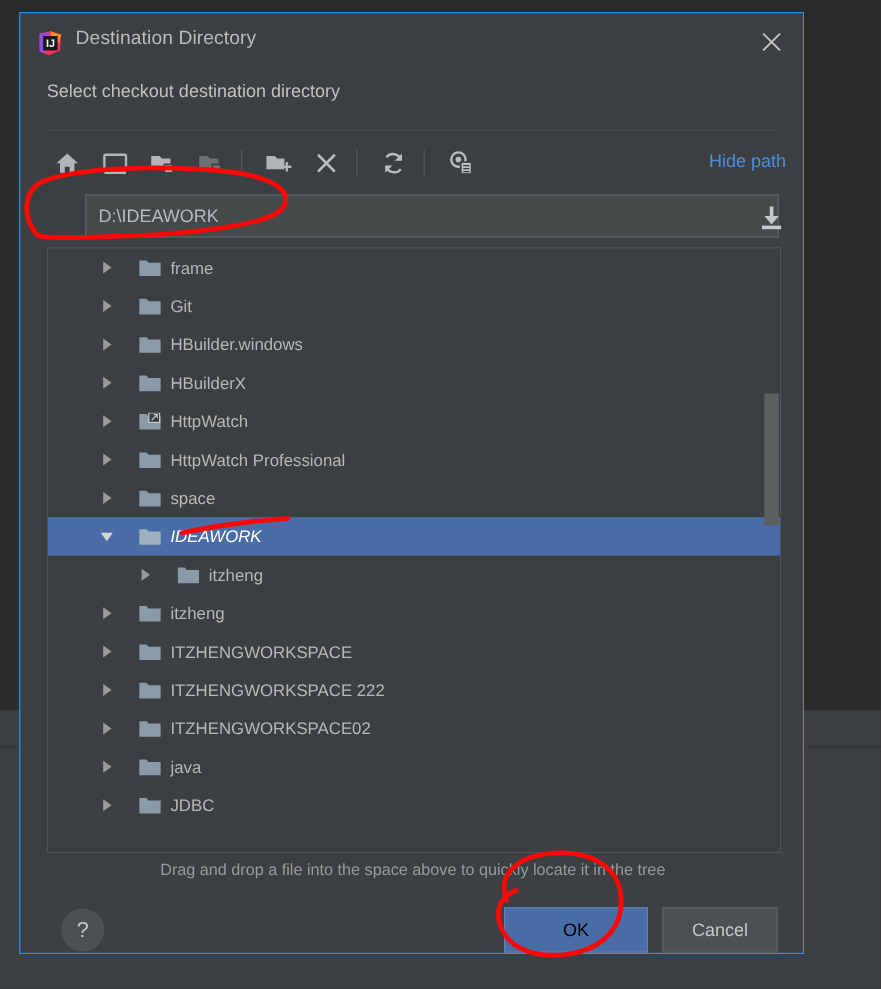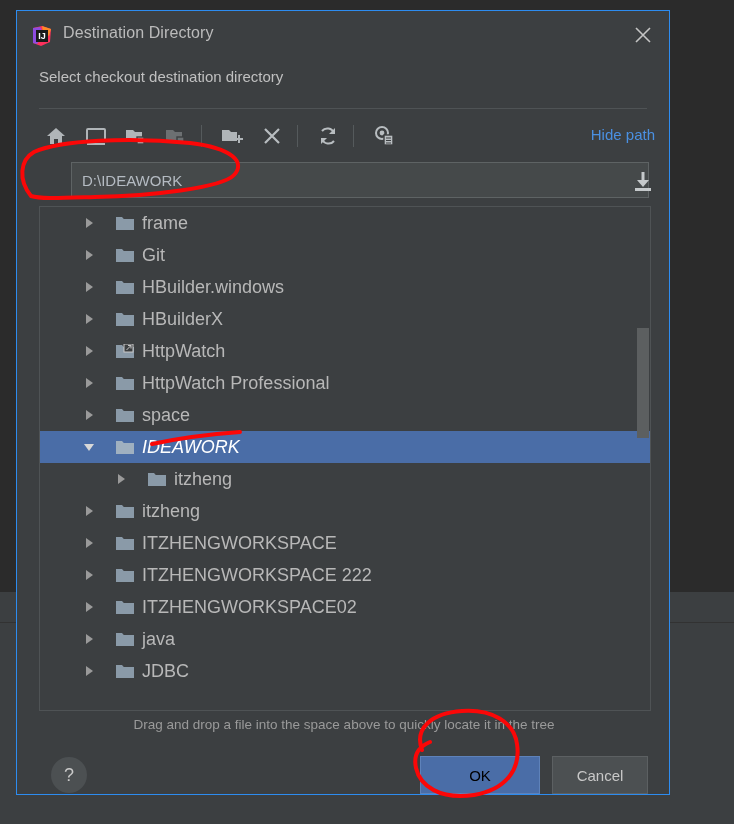--- a/index.html
+++ b/index.html
@@ -86,21 +86,21 @@
     overflow:hidden;
   }
   .tree { position:relative; width:100%; }
   .row {
     position:relative; height:32px; display:flex; align-items:center;
     cursor:pointer; white-space:nowrap;
   }
   .row.sel { background:#4a6da7; }
   .twisty { width:14px; height:14px; flex:0 0 14px; display:flex; align-items:center; justify-content:center; }
   .folder { width:18px; height:15px; flex:0 0 18px; margin-right:8px; position:relative; }
-  .label { font-size:18px; color:#b8b8b8; }
+  .label { font-size:14px; color:#b8b8b8; }
   .row.sel .label { color:#ffffff;font-style:italic; }
 
   
   .sbar-track { position:absolute; right:0px; top:0; width:14px; height:100%; }
   .sbar-thumb { position:absolute; right:1px; width:12px; background:#5c5f60; cursor:pointer; }
 
   
   .hint {
     position:absolute; left:0; top:706px; width:654px;
     text-align:center; font-size:13.5px; color:#9a9a9a;

